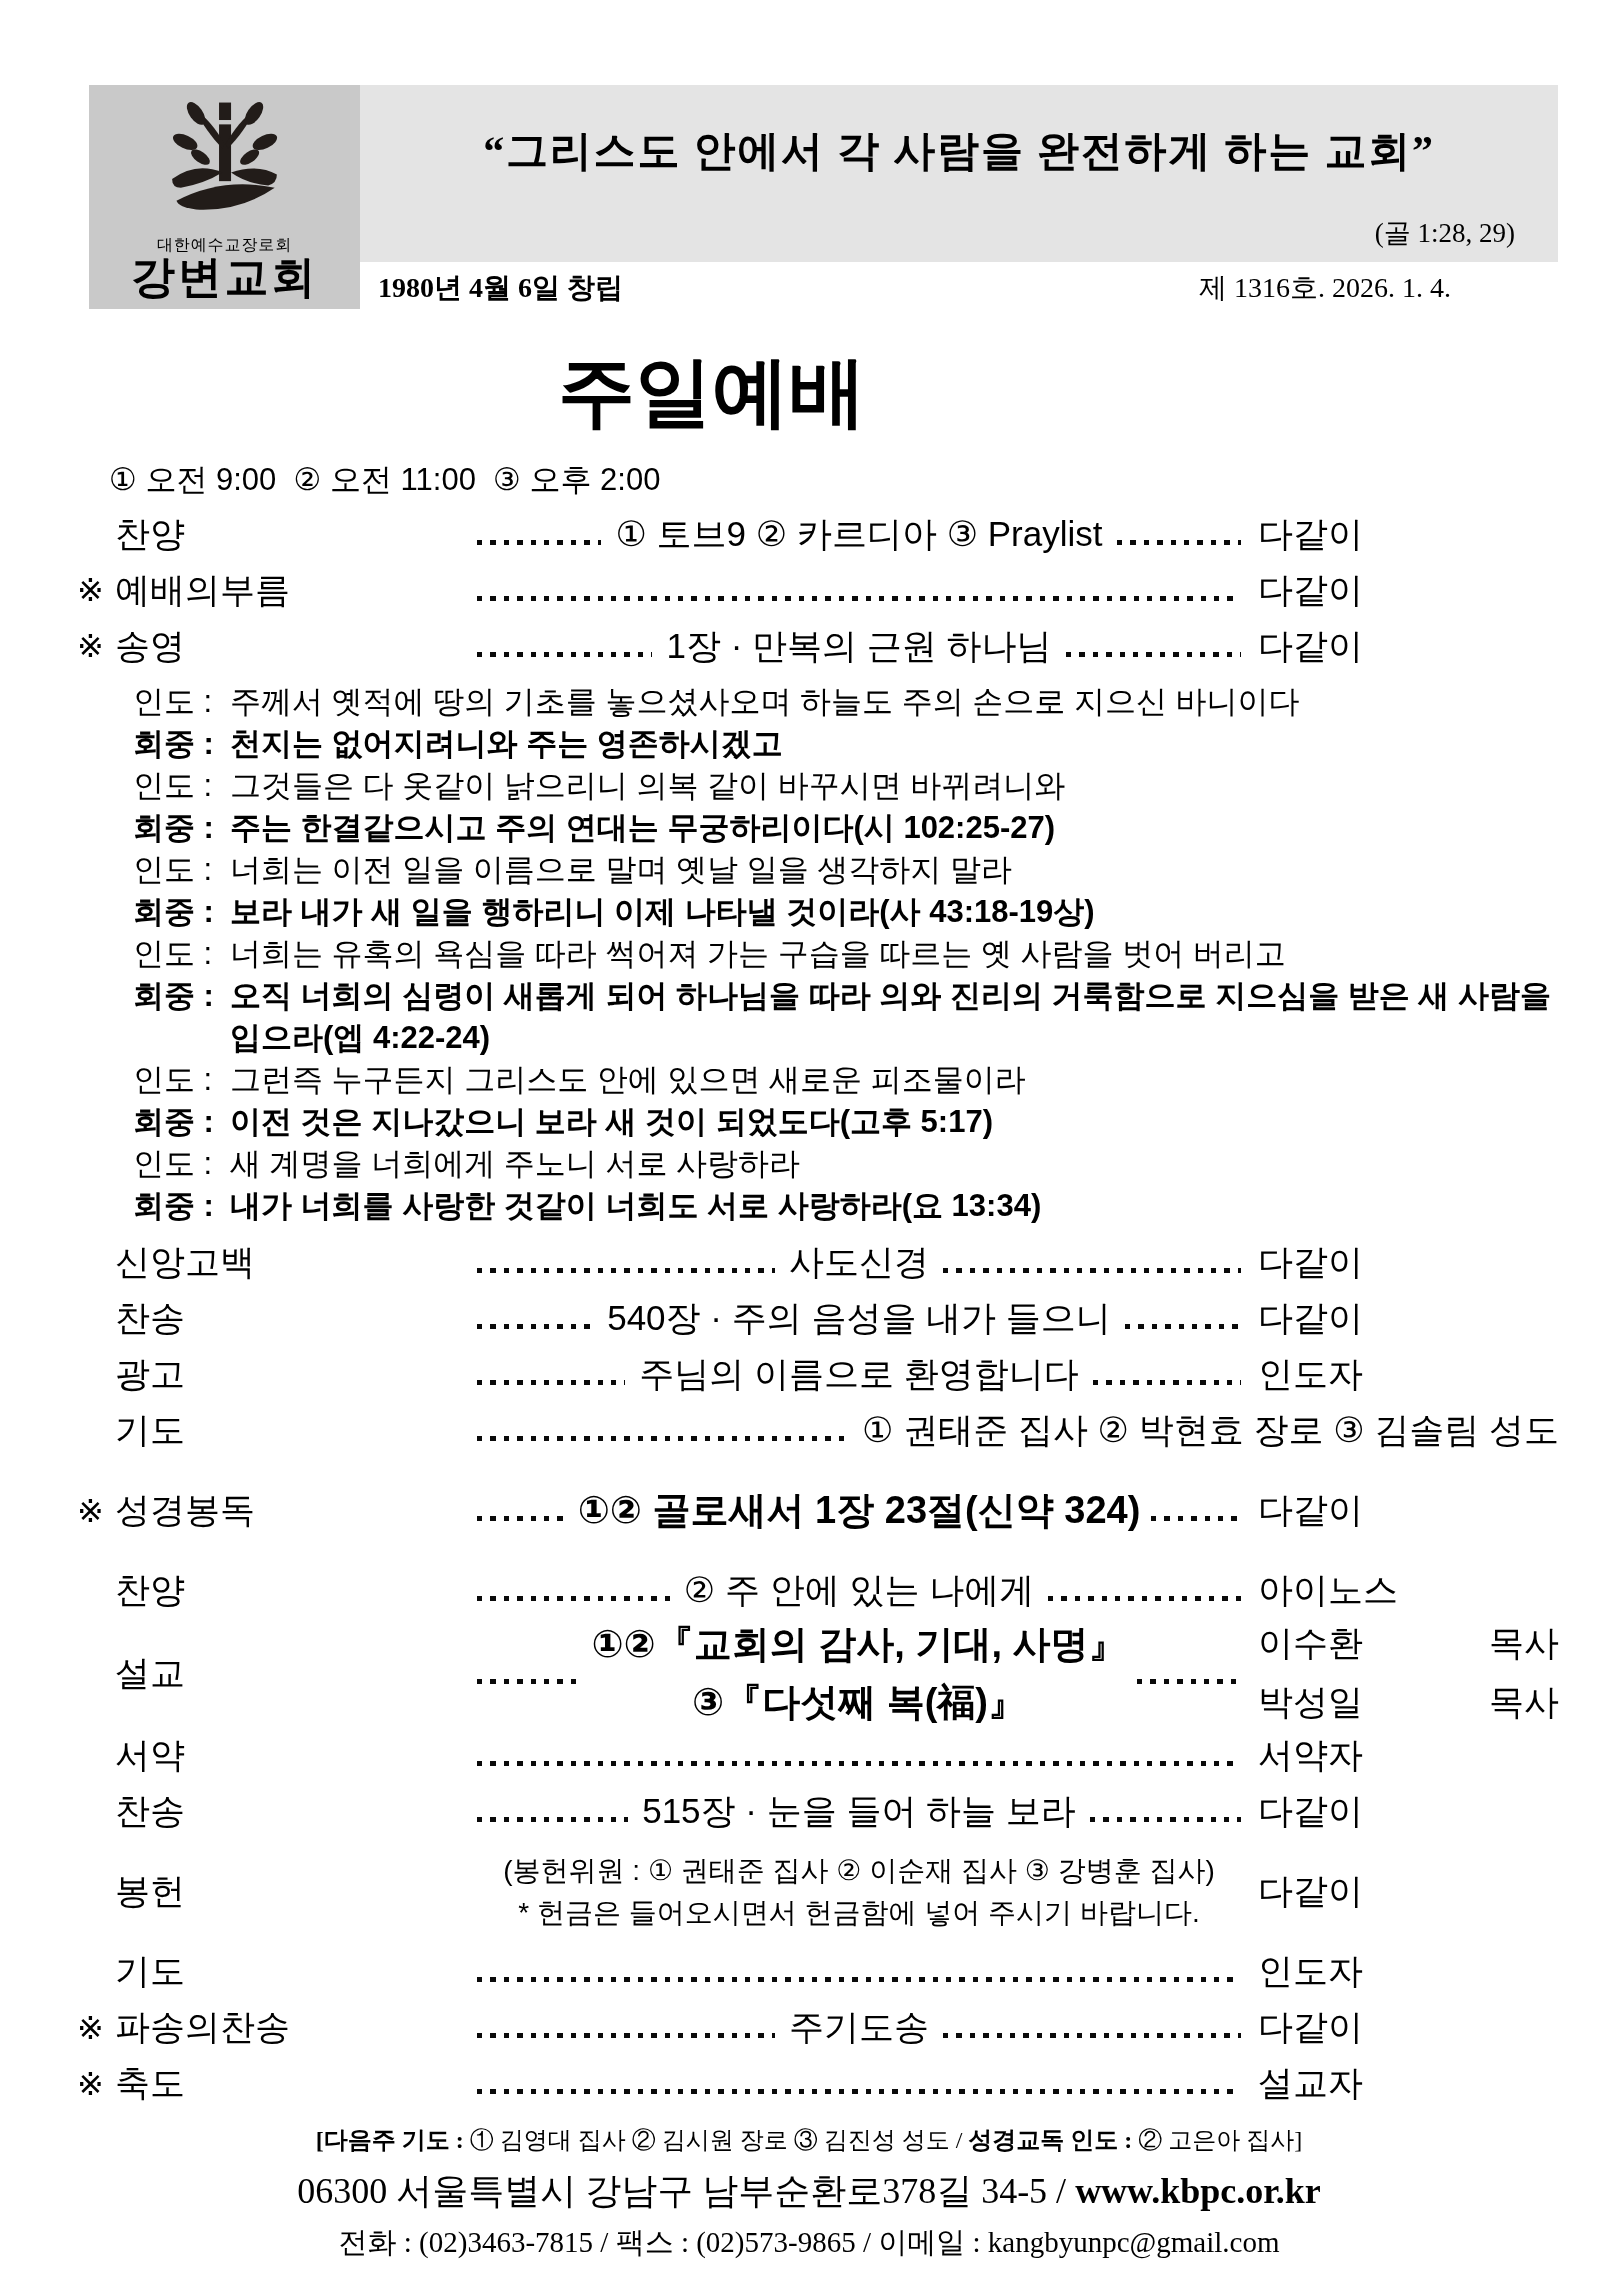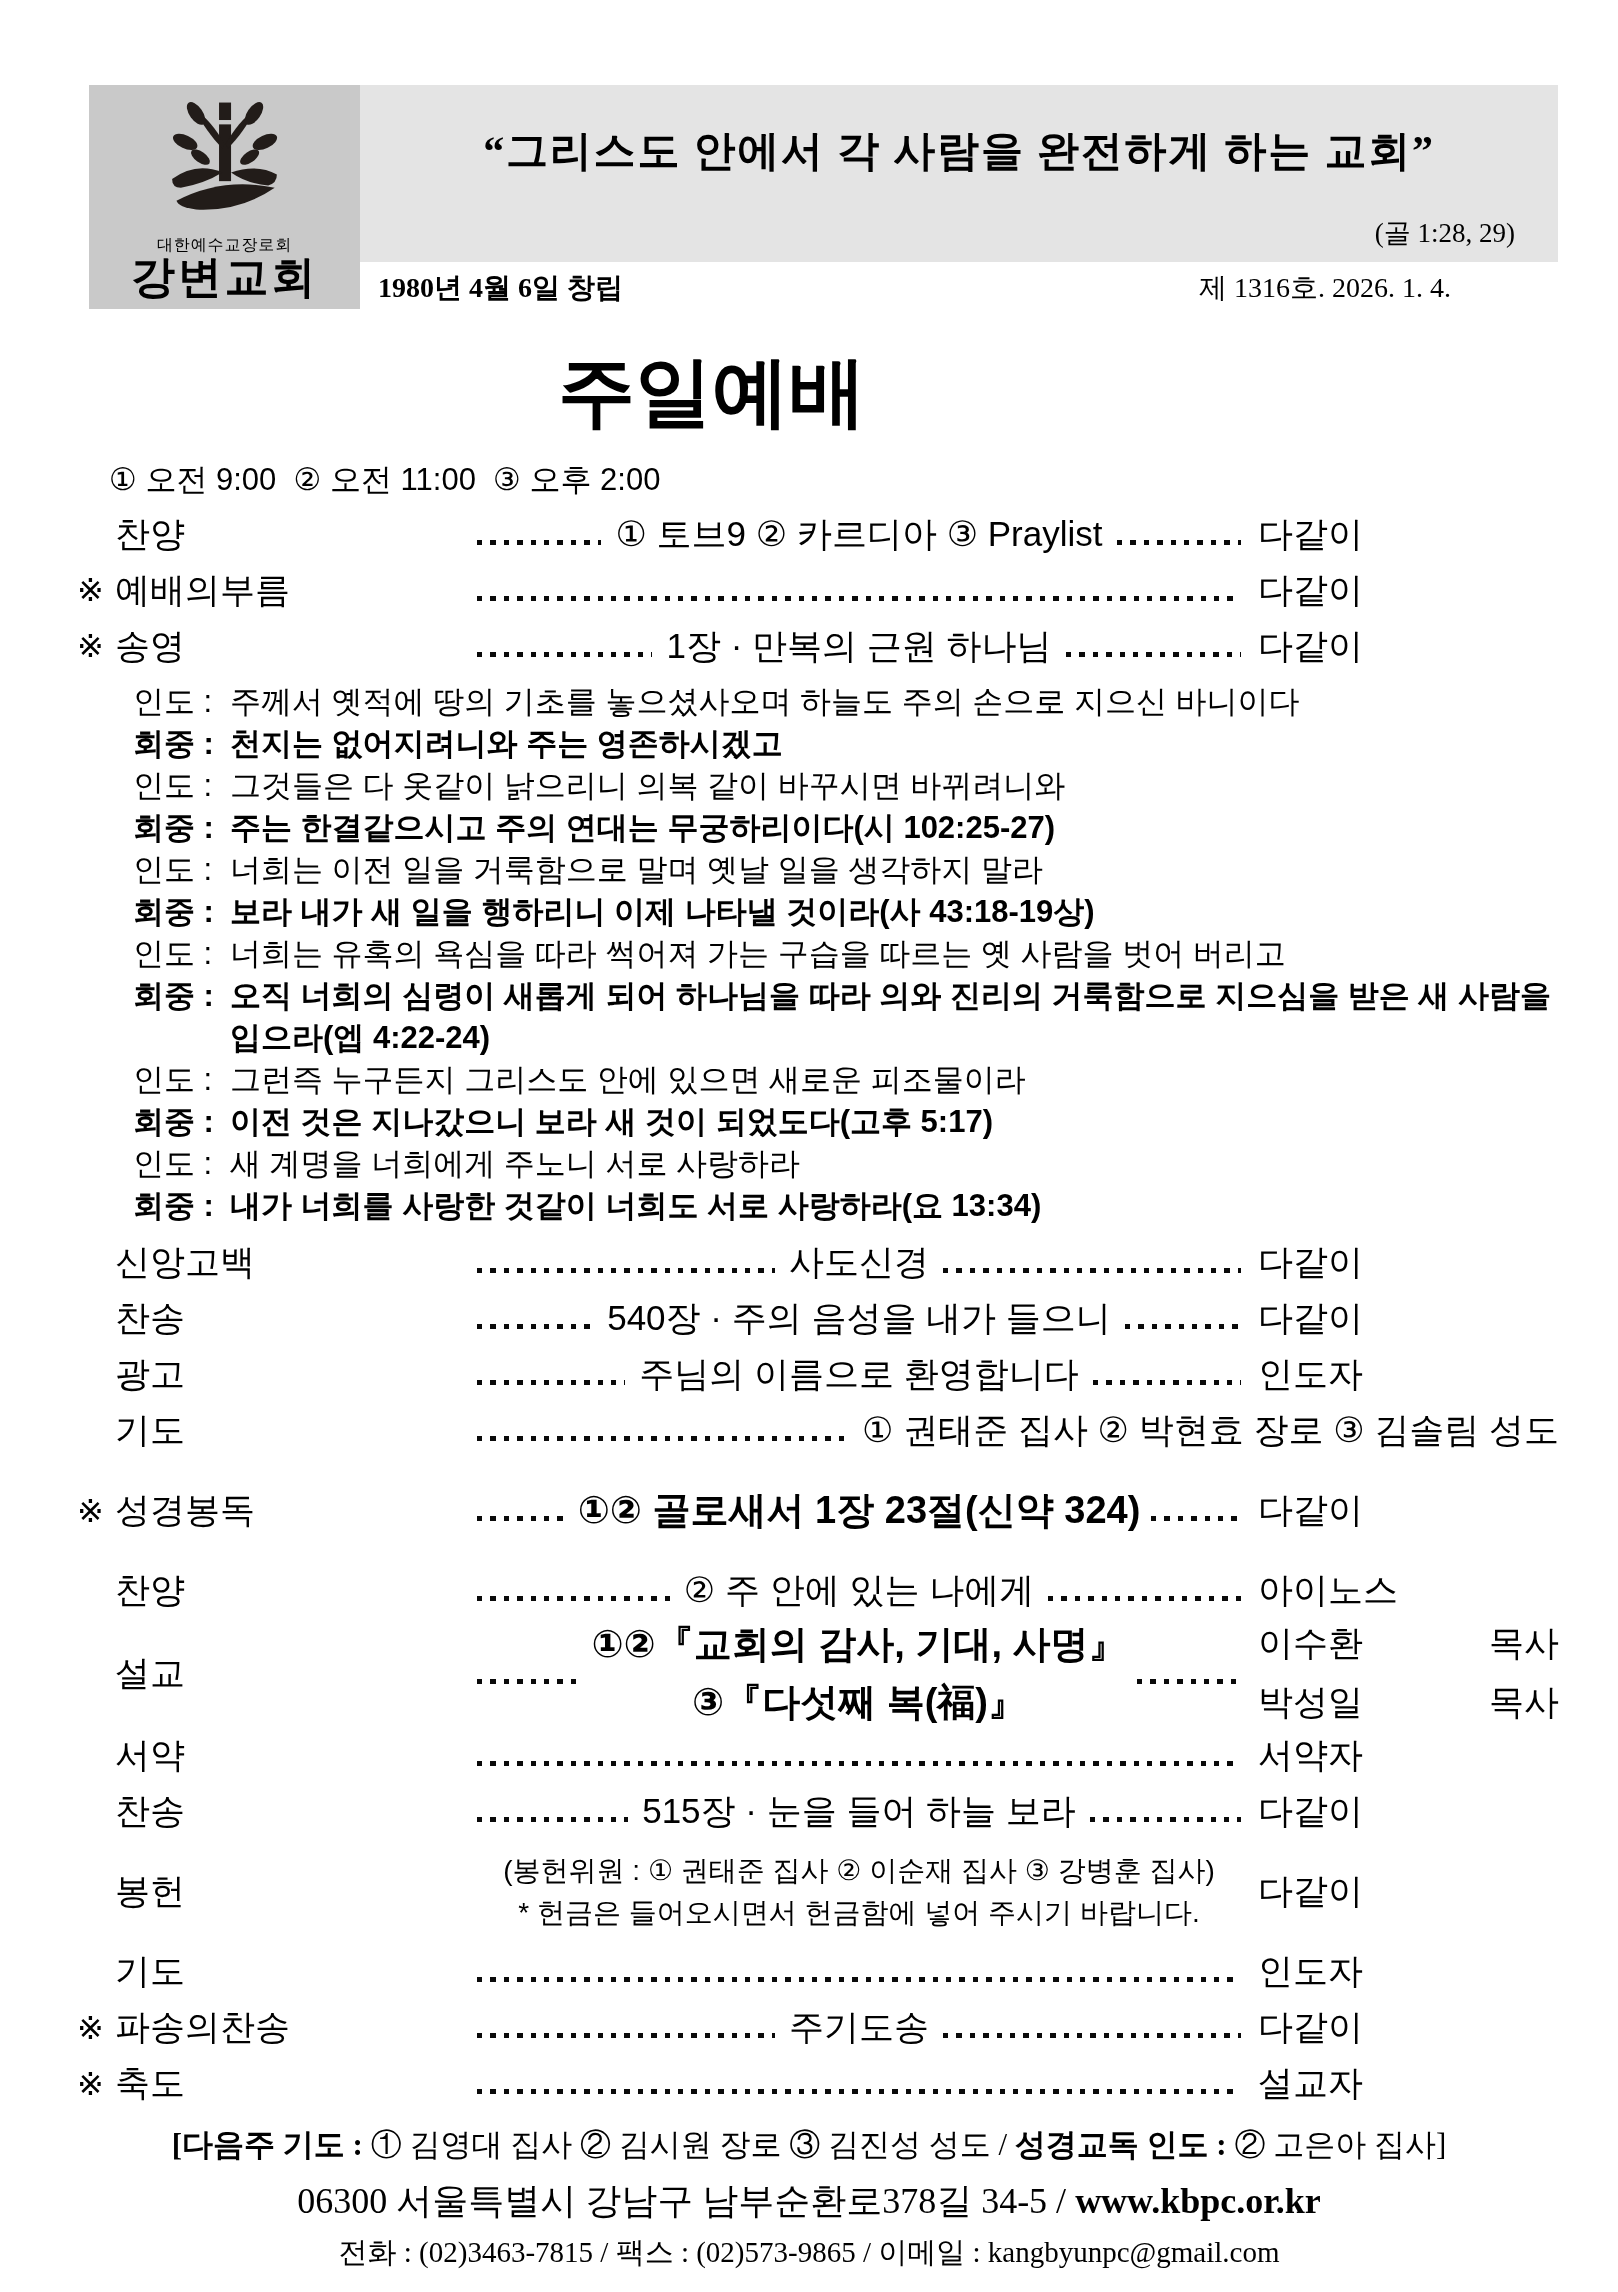--- a/index.html
+++ b/index.html
@@ -59,21 +59,21 @@
   .rwide { flex:none; white-space:nowrap; }
   .rlines { flex:none; display:flex; flex-direction:column; gap:12.5px; }
   
   .reading { padding:7.2px 54px 7.2px 133px; }
   .rline { display:flex; font-size:31px; line-height:42px; }
   .rline .rspeaker { flex:none; width:97px; }
   .rline .rtext { flex:1; }
   .rline.bold { font-weight:bold; }
   
   .footer { text-align:center; font-family:"Liberation Serif","DejaVu Serif",serif; }
-  .next-week { font-size:31px; margin:12.5px 0 5.4px; }
+  .next-week { font-size:24px; margin:12.5px 0 5.4px; }
   .next-week .b { font-weight:bold; }
   .address { font-size:36px; margin:10.7px 0 5.4px; }
   .address .b { font-weight:bold; }
   .phone { font-size:29px; margin:7.2px 0 0; }
   .logo-svg path, .logo-svg rect, .logo-svg ellipse { fill:#221c19; }
 </style>
 </head>
 <body>
 
 <div class="page">
@@ -150,21 +150,21 @@
     <div class="rline">
         <span class="rspeaker">인도 :</span>
         <span class="rtext">그것들은 다 옷같이 낡으리니 의복 같이 바꾸시면 바뀌려니와</span>
       </div>
     <div class="rline bold">
         <span class="rspeaker">회중 :</span>
         <span class="rtext">주는 한결같으시고 주의 연대는 무궁하리이다(시 102:25-27)</span>
       </div>
     <div class="rline">
         <span class="rspeaker">인도 :</span>
-        <span class="rtext">너희는 이전 일을 거룩함으로 말며 옛날 일을 생각하지 말라</span>
+        <span class="rtext">너희는 이전 일을 이름으로 말며 옛날 일을 생각하지 말라</span>
       </div>
     <div class="rline bold">
         <span class="rspeaker">회중 :</span>
         <span class="rtext">보라 내가 새 일을 행하리니 이제 나타낼 것이라(사 43:18-19상)</span>
       </div>
     <div class="rline">
         <span class="rspeaker">인도 :</span>
         <span class="rtext">너희는 유혹의 욕심을 따라 썩어져 가는 구습을 따르는 옛 사람을 벗어 버리고</span>
       </div>
     <div class="rline bold">

